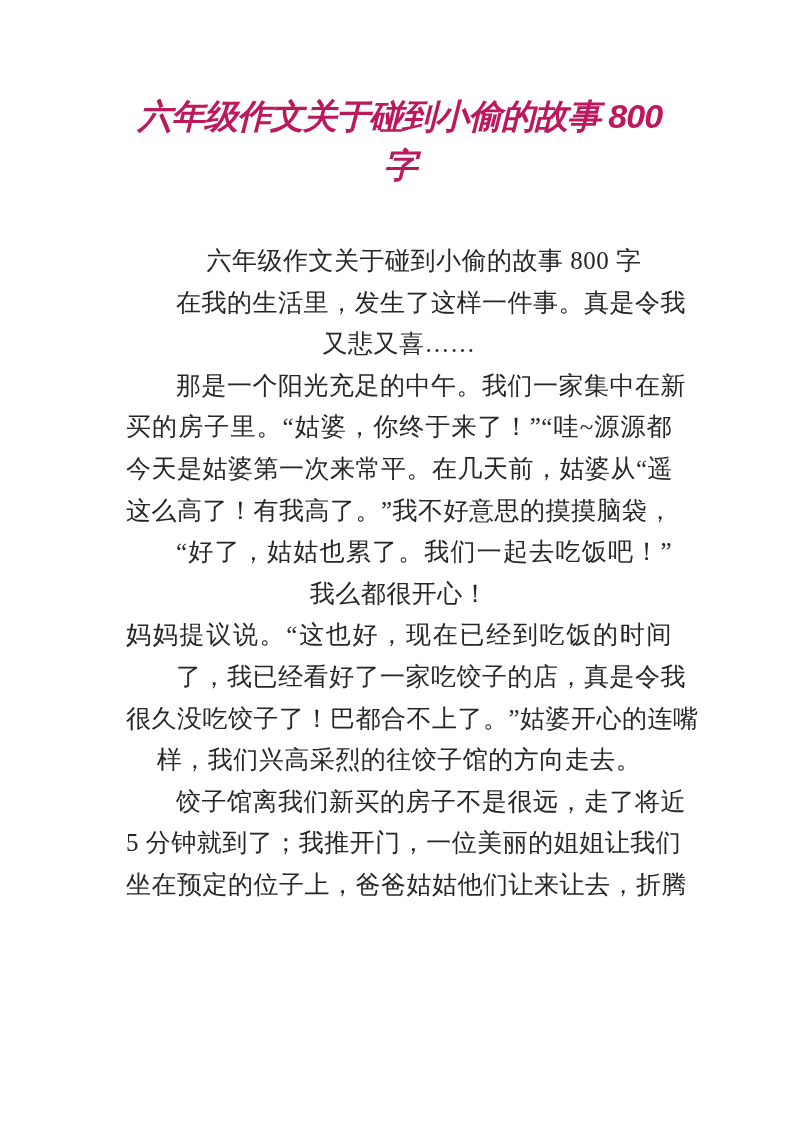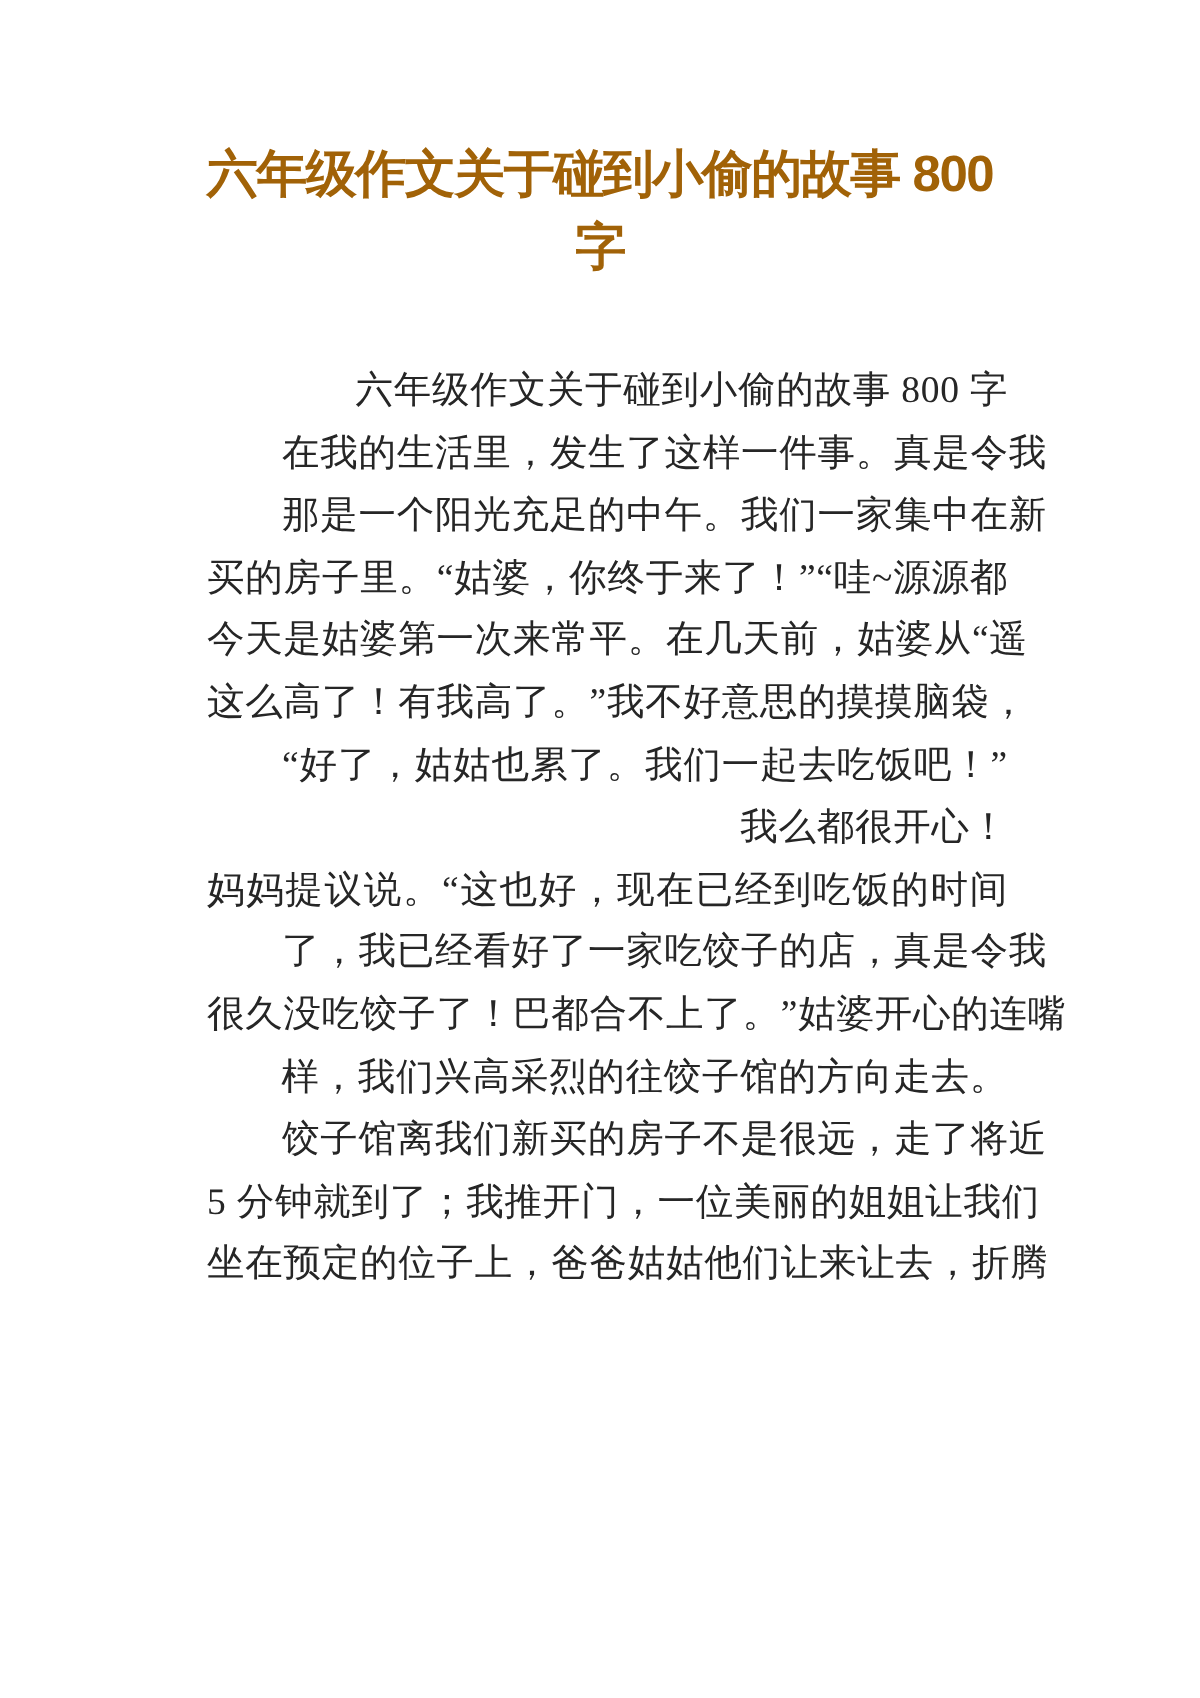--- a/index.html
+++ b/index.html
@@ -33,41 +33,41 @@
     left: 126px;
     width: 546px;
     font-family: "Liberation Serif", "DejaVu Serif", serif;
     font-size: 25px;
     line-height: 41.6px;
     letter-spacing: 0.5px;
     color: #262626;
   }
   .tline {
     white-space: nowrap;
-    text-align: right;
+    text-align: center;
   }
   .tline.ind {
     text-indent: 2em;
   }
   .tline.just {
     text-align-last: justify;
-    margin-left: 12px;
   }
 </style>
 </head>
 <body>
 
 <div class="page" style="background: rgb(255, 255, 255);">
-  <div class="title" style="color: #a16207;">
+  <div class="title" style="color: #be185d; font-style: italic;">
     <div>六年级作文关于碰到小偷的故事 800</div>
     <div>字</div>
   </div>
   <div class="essay" id="essay" style="color: rgb(38, 38, 38);">
       <div class="tline ind">六年级作文关于碰到小偷的故事 800 字</div>
       <div class="tline ind just">在我的生活里，发生了这样一件事。真是令我</div>
+      <div class="tline">又悲又喜……</div>
       <div class="tline ind just">那是一个阳光充足的中午。我们一家集中在新</div>
       <div class="tline just">买的房子里。“姑婆，你终于来了！”“哇~源源都</div>
       <div class="tline just">今天是姑婆第一次来常平。在几天前，姑婆从“遥</div>
       <div class="tline just">这么高了！有我高了。”我不好意思的摸摸脑袋，</div>
       <div class="tline ind just">“好了，姑姑也累了。我们一起去吃饭吧！”</div>
       <div class="tline">我么都很开心！</div>
       <div class="tline just">妈妈提议说。“这也好，现在已经到吃饭的时间</div>
       <div class="tline ind just">了，我已经看好了一家吃饺子的店，真是令我</div>
       <div class="tline just">很久没吃饺子了！巴都合不上了。”姑婆开心的连嘴</div>
       <div class="tline">样，我们兴高采烈的往饺子馆的方向走去。</div>

